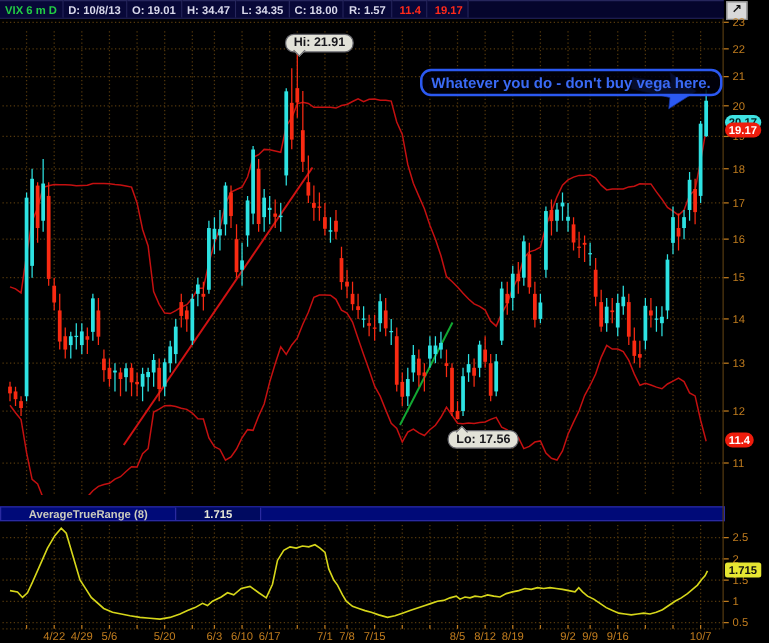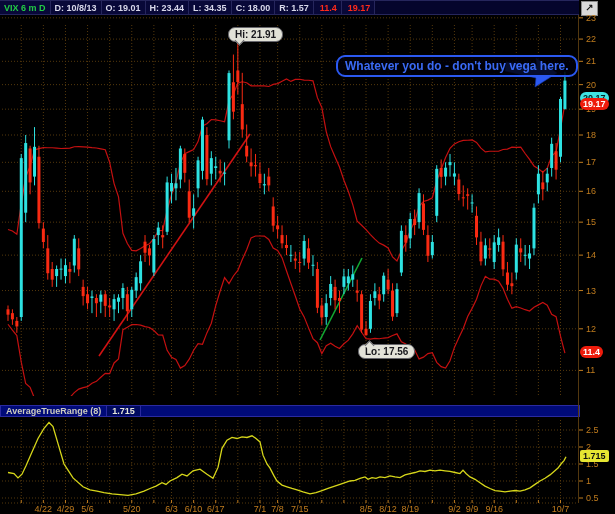--- a/index.html
+++ b/index.html
@@ -15,21 +15,21 @@
   .hcell .study-name{color:#4b6cf0;}
   .hcell .study-val{color:#ff2a1a;margin-left:2px;}
   #hdr-spacer{flex:1;background:#05052c;border-top:1px solid #26265c;}
   .corner-icon{position:absolute;width:15px;height:13px;background:#d9d9d9;
        border:1px solid #8a8a8a;color:#111;font-size:10px;line-height:12px;
        text-align:center;font-weight:bold;}
   #copyright{position:absolute;left:3px;top:16px;font-size:9px;color:#6e6e60;}
   
   #atr-hdr{position:absolute;left:0;top:405px;width:580px;height:12px;display:flex;
        background:#000a78;border:1px solid #2a2aa0;box-sizing:border-box;}
-  #atr-hdr .acell{display:flex;align-items:center;padding:0 5px;font-size:9px;
+  #atr-hdr .acell{display:flex;align-items:center;padding:0 22px;font-size:9px;
        font-weight:bold;color:#ccccbe;white-space:nowrap;}
   #atr-hdr .aval{border-left:1px solid #2a2aa0;border-right:1px solid #2a2aa0;
        color:#e8e8d8;background:#000a60;}
   
   #chart-svg{position:absolute;left:0;top:0;pointer-events:none;}
   
   .badge{position:absolute;left:580px;font-size:9px;font-weight:bold;
          padding:1px 3px;border-radius:6px;white-space:nowrap;z-index:5;}
   #badge-close{background:#3fe3e3;color:#002222;}
   #badge-upper,#badge-lower{background:#ee1c0c;color:#fff;}
@@ -49,21 +49,21 @@
 </style>
 </head>
 <body>
 
 <div id="app">
 
   <div id="hdr">
     <div class="hcell sym">VIX 6 m D</div>
     <div class="hcell">D: 10/8/13</div>
     <div class="hcell">O: 19.01</div>
-    <div class="hcell">H: 23.44</div>
+    <div class="hcell">H: 34.47</div>
     <div class="hcell">L: 34.35</div>
     <div class="hcell">C: 18.00</div>
     <div class="hcell">R: 1.57</div>
     <div class="hcell">
       <span class="study-val">11.4</span>
     </div>
     <div class="hcell">
       <span class="study-val">19.17</span>
     </div>
     <div id="hdr-spacer"></div>

